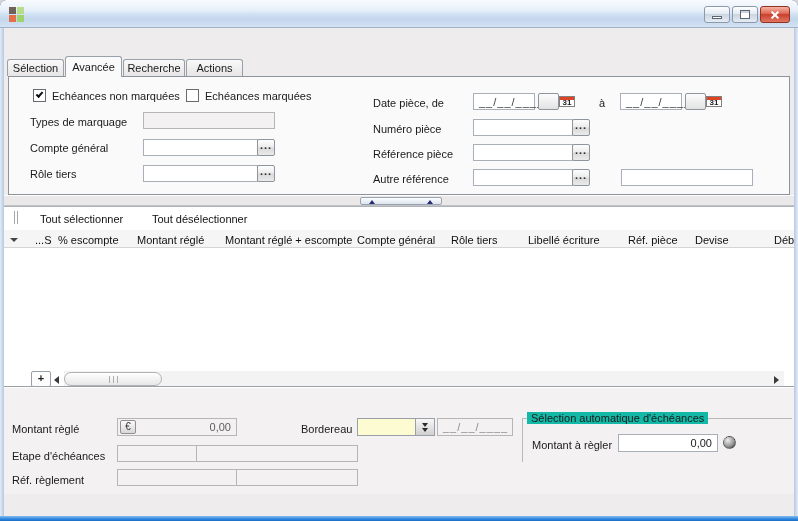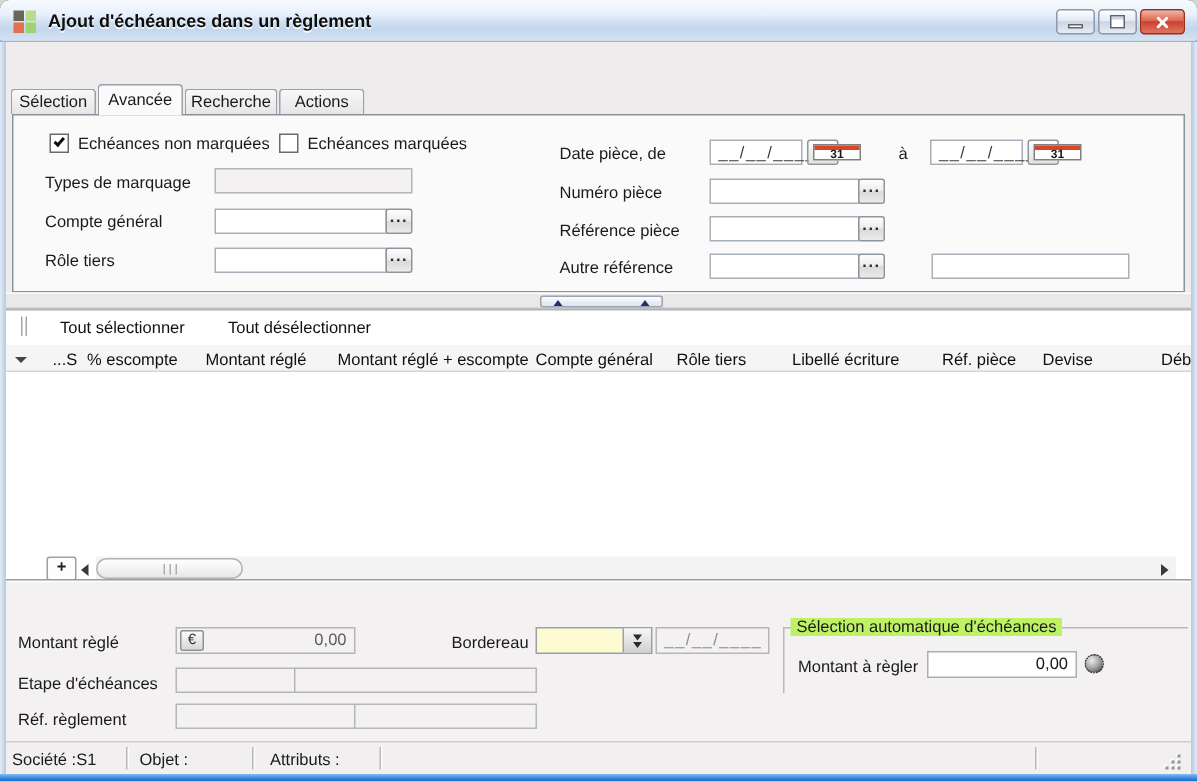--- a/index.html
+++ b/index.html
@@ -57,21 +57,21 @@
 
   .field{position:absolute;background:#fff;border:1px solid #a9afb8}
   .field.dis{background:#f4f1f3;border-color:#b6b6b6}
   .mask{position:absolute;left:5px;top:2px;color:#3c3c3c;letter-spacing:1px;white-space:nowrap}
   .mask.grey{color:#8d8d8d}
   .val{position:absolute;right:5px;top:2px;color:#1a1a1a;white-space:nowrap}
   .val.grey{color:#5d5d5d}
   .browse{position:absolute;width:18px;height:17px;background:linear-gradient(180deg,#fefefe,#ececec 48%,#d9d9d9 52%,#ebebeb);
     border:1px solid #8f959c;border-radius:2px;text-align:center;line-height:11px;font-weight:bold;color:#2c2c2c;letter-spacing:1px}
   .calbtn{position:absolute;width:21px;height:17px;background:linear-gradient(180deg,#fdfdfd,#e2e2e2);border:1px solid #8f959c;border-radius:2px}
-  .cal{position:absolute;left:3px;top:2px;width:32px;height:11px;background:#fff;border:1px solid #808080}
+  .cal{position:absolute;left:20px;top:2px;width:16px;height:11px;background:#fff;border:1px solid #808080}
   .caltop{position:absolute;left:0;top:0;right:0;height:3px;background:#dd4423}
   .calday{position:absolute;left:0;right:0;bottom:-1px;text-align:center;font-size:8px;font-weight:bold;color:#1c1c1c}
   .chk{position:absolute;width:13px;height:13px;background:#fff;border:1px solid #676b70}
   .check{position:absolute;left:2px;top:2px;width:7px;height:4px;border-left:2px solid #0d0d0d;border-bottom:2px solid #0d0d0d;transform:rotate(-48deg)}
 
   
   .splitter{position:absolute;left:4px;top:195px;width:790px;height:11px;background:#ebe8ea;
     border-top:1px solid #fdfdfd;border-bottom:1px solid #c2c2c2}
   .grab{position:absolute;left:356px;top:1px;width:82px;height:8px;background:linear-gradient(180deg,#fcfdfe,#dde4ed);
     border:1px solid #9aa4b0;border-radius:2px}
@@ -90,21 +90,21 @@
     border-radius:2px;text-align:center;line-height:13px;font-weight:bold;color:#222}
 
   
   .footer{position:absolute;left:4px;top:386px;width:790px;height:108px;background:#f4f1f2;
     border-top:1px solid #9aa0a7;box-shadow:inset 0 1px 0 #fff}
   .eurobtn{position:absolute;left:2px;top:1px;width:16px;height:14px;font-size:10px;line-height:12px;text-align:center;color:#333;
     background:linear-gradient(#fbfbfb,#d7d7d7);border:1px solid #909090;border-radius:2px}
   .combo{position:absolute;background:#fcfbd2;border:1px solid #9aa0a8}
   .combobtn{position:absolute;right:0;top:0;bottom:0;width:19px;background:linear-gradient(#f7f7f7,#d0d0d0);border-left:1px solid #9aa0a8}
   .groupbox{position:absolute;border:1px solid #b8b8b8;border-right:none;border-bottom:none}
-  .legend{position:absolute;background:#bef264;padding:0 4px;white-space:nowrap}
+  .legend{position:absolute;background:#14b8a6;padding:0 4px;white-space:nowrap}
   .gear{position:absolute;width:13px;height:13px;border-radius:50%;border:1px dotted #2f2f2f;
     background:radial-gradient(circle at 35% 30%,#ededed,#9a9a9a 55%,#4a4a4a 90%)}
 
   
   .status{position:absolute;left:4px;top:494px;width:790px;height:22px;background:#f2eff1;border-top:1px solid #cdcdcd}
   .sdiv{position:absolute;top:3px;width:1px;height:15px;background:#b7b7b7;box-shadow:1px 0 0 #fdfdfd}
   .rgrip{position:absolute;left:773px;top:8px;width:12px;height:12px}
   .rgrip i{position:absolute;width:2px;height:2px;background:#949494;box-shadow:-1px -1px 0 #fefefe}
 
   
@@ -117,21 +117,20 @@
 
 <div class="window">
 
   <div class="titlebar">
     <div class="appicon">
       <i class="ap1"></i>
         <i class="ap2"></i>
         <i class="ap3"></i>
         <i class="ap4"></i>
     </div>
-    <span class="title">Ajout d'échéances dans un règlement</span>
     <div class="wbtn" style="left:704px;width:26px">
       <span class="ic-min"></span>
     </div>
     <div class="wbtn" style="left:732px;width:26px">
       <span class="ic-rest"></span>
     </div>
     <div class="wbtn close" style="left:760px;width:30px">
       <span class="xb x1"></span>
       <span class="xb x2"></span>
     </div>
@@ -270,34 +269,17 @@
 
     <span class="lbl" style="left:8px;top:63px">Etape d'échéances</span>
     <div class="field dis" style="left:113px;top:58px;width:80px;height:17px"></div>
     <div class="field dis" style="left:192px;top:58px;width:162px;height:17px"></div>
 
     <span class="lbl" style="left:8px;top:87px">Réf. règlement</span>
     <div class="field dis" style="left:113px;top:82px;width:120px;height:17px"></div>
     <div class="field dis" style="left:232px;top:82px;width:122px;height:17px"></div>
   </div>
 
-  <div class="status">
-    <span class="lbl" style="left:4px;top:6px">Société :S1</span>
-    <span class="sdiv" style="left:80px"></span>
-    <span class="lbl" style="left:89px;top:6px">Objet :</span>
-    <span class="sdiv" style="left:164px"></span>
-    <span class="lbl" style="left:176px;top:6px">Attributs :</span>
-    <span class="sdiv" style="left:249px"></span>
-    <span class="sdiv" style="left:686px"></span>
-    <span class="rgrip">
-      <i style="left:8px;top:0"></i>
-        <i style="left:8px;top:4px"></i>
-        <i style="left:4px;top:4px"></i>
-      <i style="left:8px;top:8px"></i>
-        <i style="left:4px;top:8px"></i>
-        <i style="left:0;top:8px"></i>
-    </span>
-  </div>
 
   <div class="frame-l"></div>
   <div class="frame-r"></div>
   <div class="frame-b"></div>
 </div>
 
 </body></html>

